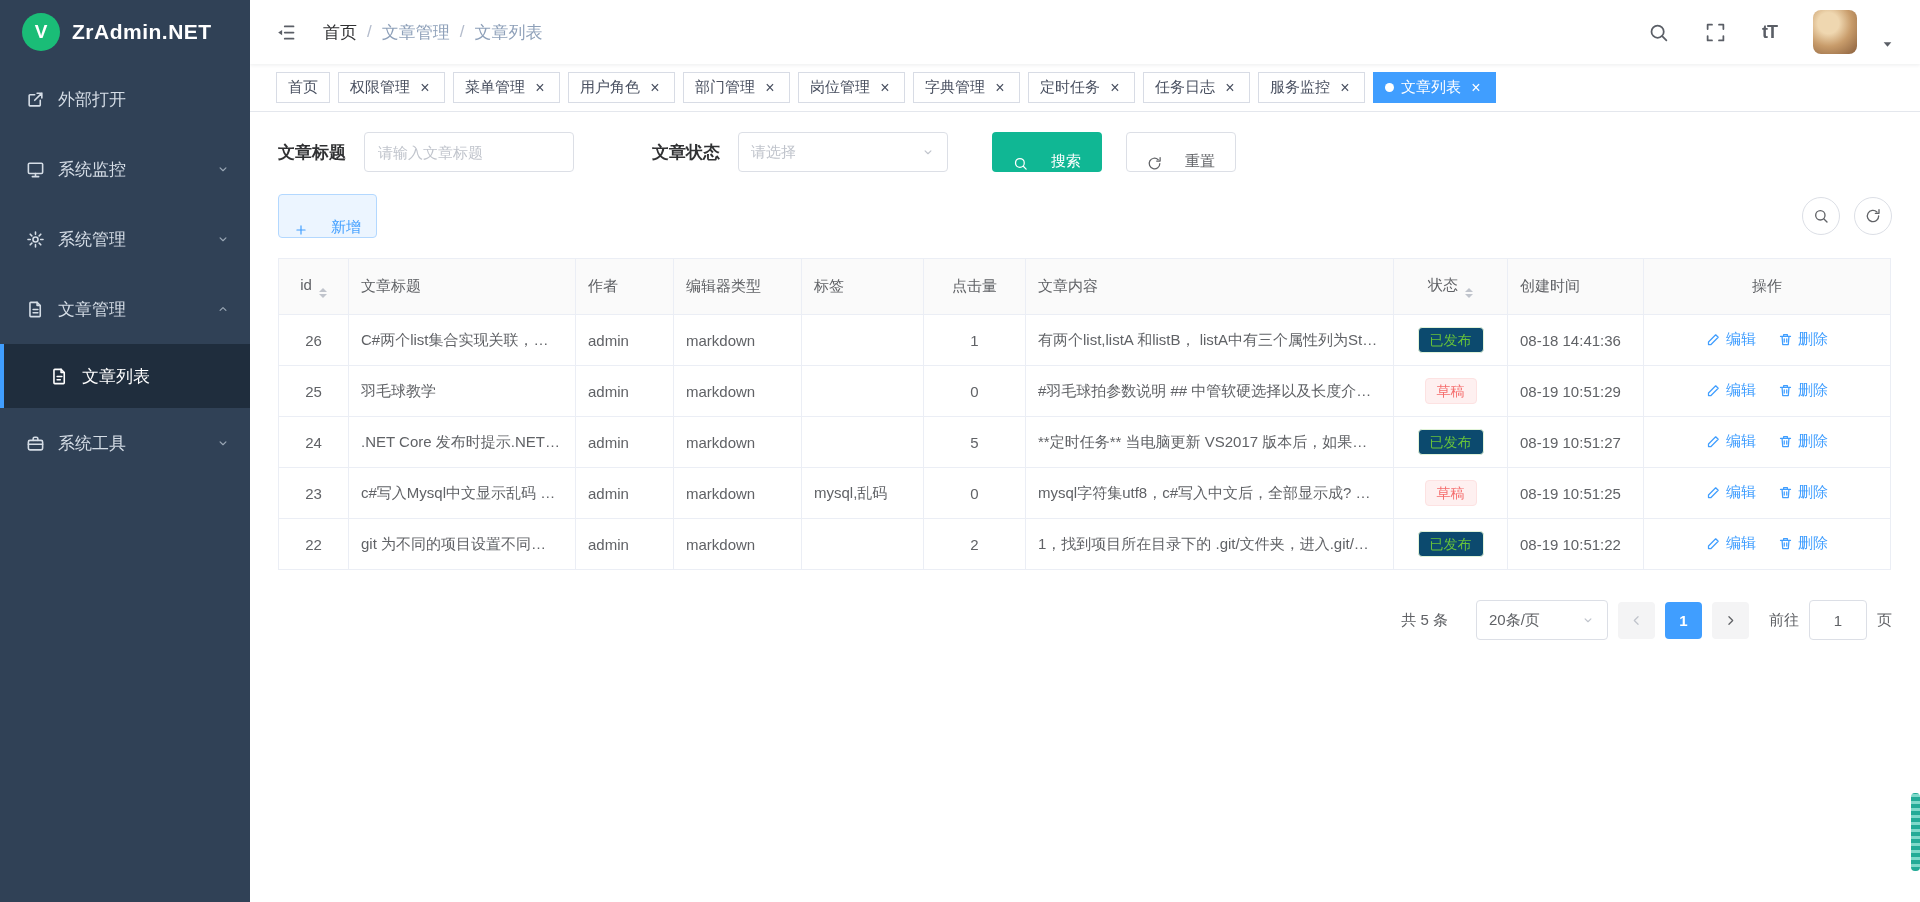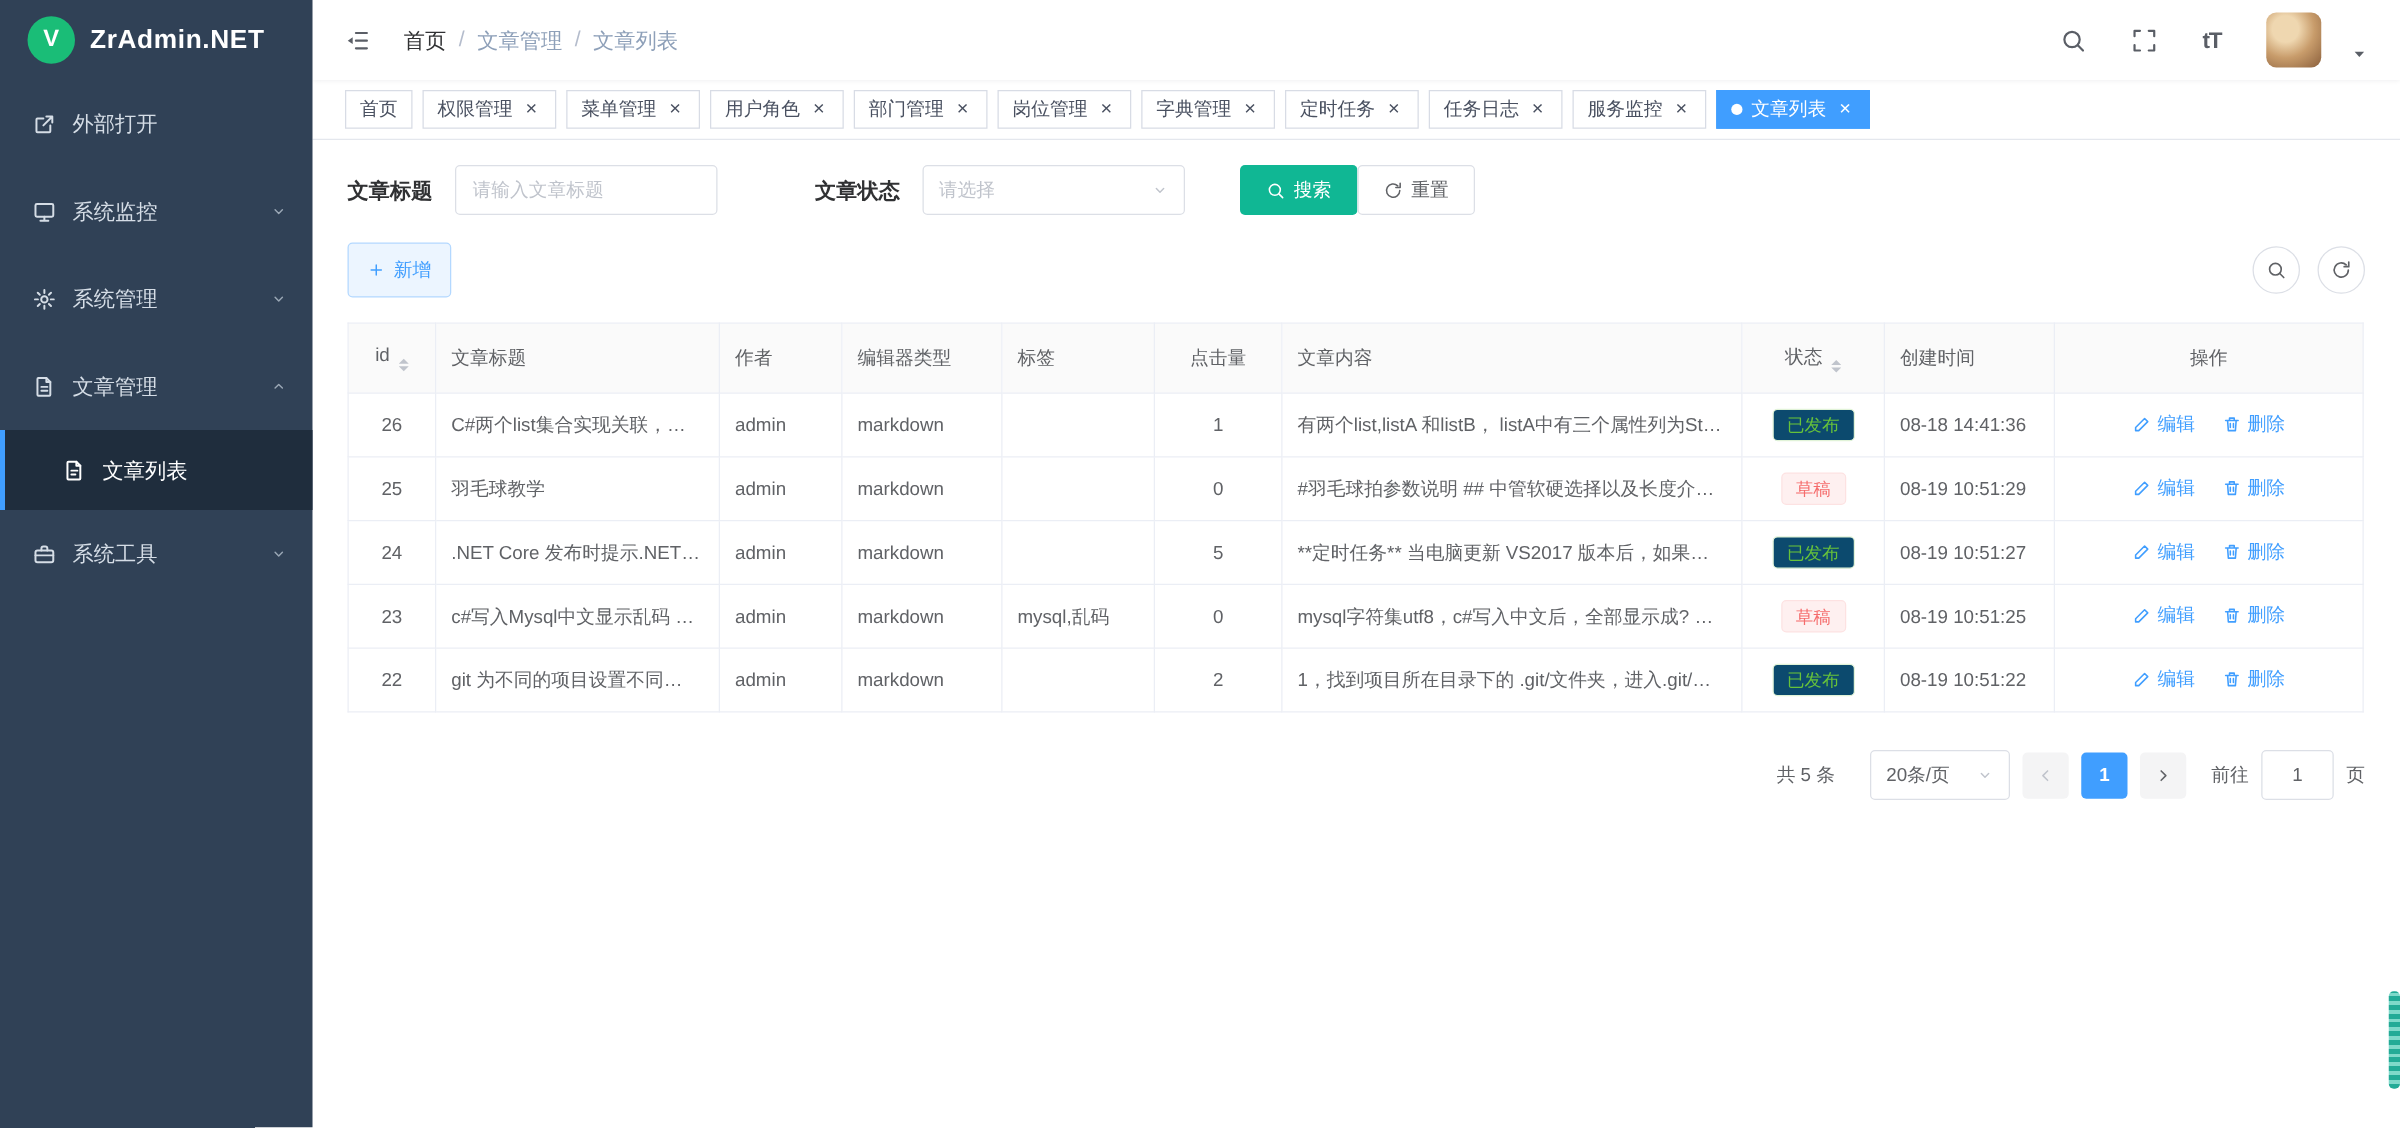--- a/index.html
+++ b/index.html
@@ -60,26 +60,26 @@
   .flabel { font-size:17px; font-weight:bold; color:#303133; margin-right:18px; }
   .lbl2 { margin-left:78px; }
   .text-input { width:210px; height:40px; border:1px solid #dcdfe6; border-radius:4px;
     padding:0 13px; font-size:15px; color:#606266; outline:none;
     font-family:"Liberation Sans","DejaVu Sans",sans-serif; }
   .text-input::placeholder { color:#c0c4cc; }
   .select { width:210px; height:40px; border:1px solid #dcdfe6; border-radius:4px;
     display:flex; align-items:center; justify-content:space-between; padding:0 12px;
     color:#c0c4cc; font-size:15px; cursor:pointer; background:#fff; }
   .select .ic { width:14px; height:14px; color:#c0c4cc; }
-  .btn { display:inline-flex; align-items:center; gap:7px; height:40px; border-radius:4px;
+  .btn { display:inline-flex; align-items:flex-end; gap:23px; height:40px; border-radius:4px;
     font-size:15px; cursor:pointer; border:1px solid transparent; padding:0 20px;
     font-family:"Liberation Sans","DejaVu Sans",sans-serif; }
   .btn .ic { width:15px; height:15px; }
   .btn-search { margin-left:44px; background:var(--teal,#10b794); color:#fff; }
-  .btn-reset { margin-left:0; background:#fff; border-color:#dcdfe6; color:#606266; }
+  .btn-reset { margin-left:24px; background:#fff; border-color:#dcdfe6; color:#606266; }
 
   .toolbar { display:flex; align-items:center; margin-top:22px; }
   .btn-add { height:44px; padding:0 15px; background:#ecf5ff; border-color:#b3d8ff;
     color:var(--primary,#409eff); }
   .btn-add .ic { width:14px; height:14px; }
   .toolbar-right { margin-left:auto; display:flex; gap:14px; }
   .round-btn { width:38px; height:38px; border-radius:50%; border:1px solid #dcdfe6;
     background:#fff; color:#606266; display:flex; align-items:center; justify-content:center; cursor:pointer; }
   .round-btn .ic { width:16px; height:16px; }
 
@@ -100,21 +100,21 @@
   .badge.success { color:var(--success,#67c23a); background:#0c4a6e; border-color:#e1f3d8; }
   .badge.danger { color:var(--danger,#f56c6c); background:#fef0f0; border-color:#fde2e2; }
   a.op { color:var(--primary,#409eff); text-decoration:none; display:inline-flex;
     align-items:center; gap:5px; margin:0 11px; cursor:pointer; }
   a.op .ic { width:15px; height:15px; }
 
   
   .pagination { display:flex; align-items:center; justify-content:flex-end;
     margin-top:30px; font-size:15px; color:#606266; }
   .pagination .total { margin-right:28px; }
-  .select.psize { width:112px; color:#606266;text-align:center; }
+  .select.psize { width:132px; color:#606266;text-align:center; }
   .pg-btn { width:37px; height:37px; border:none; border-radius:4px; background:#f4f4f5;
     color:#606266; display:flex; align-items:center; justify-content:center;
     margin-left:10px; cursor:pointer; font-size:15px; }
   .pg-btn .ic { width:15px; height:15px; }
   .pg-btn.prev { color:#c0c4cc; }
   .pg-btn.active { background:var(--primary,#409eff); color:#fff; font-weight:bold; }
   .goto-label { margin-left:20px; }
   .goto { width:58px; height:40px; border:1px solid #dcdfe6; border-radius:4px;
     text-align:center; font-size:15px; color:#606266; margin:0 10px; outline:none;
     font-family:"Liberation Sans","DejaVu Sans",sans-serif; }

